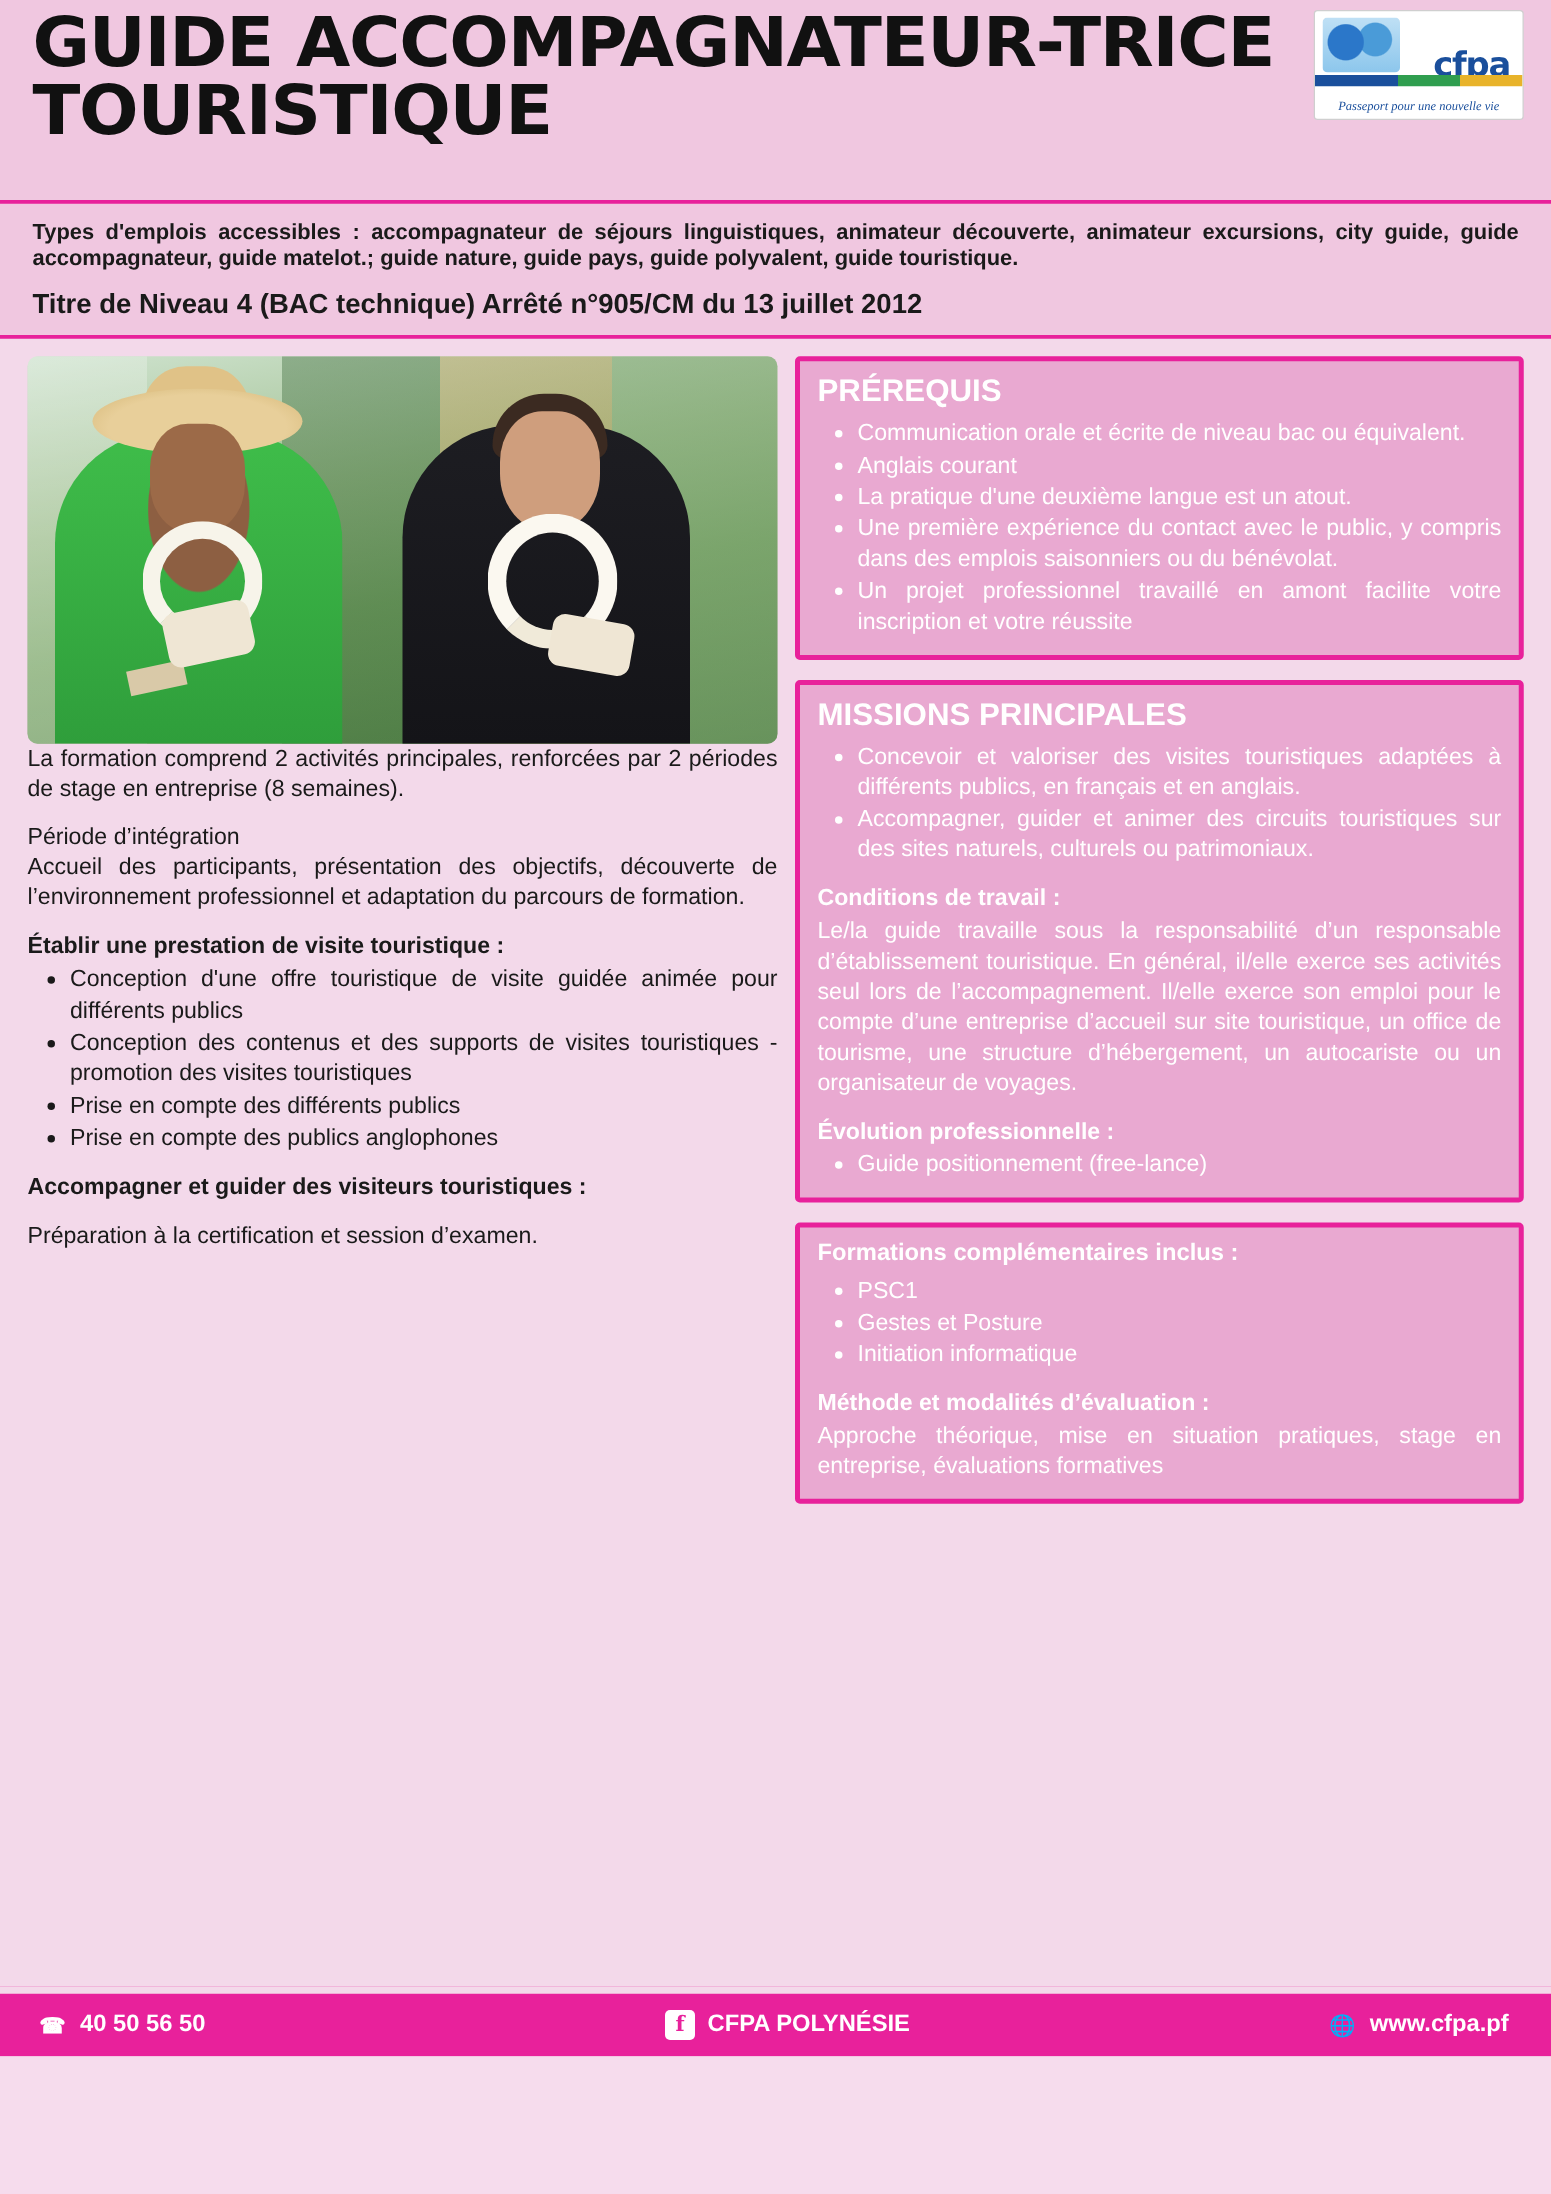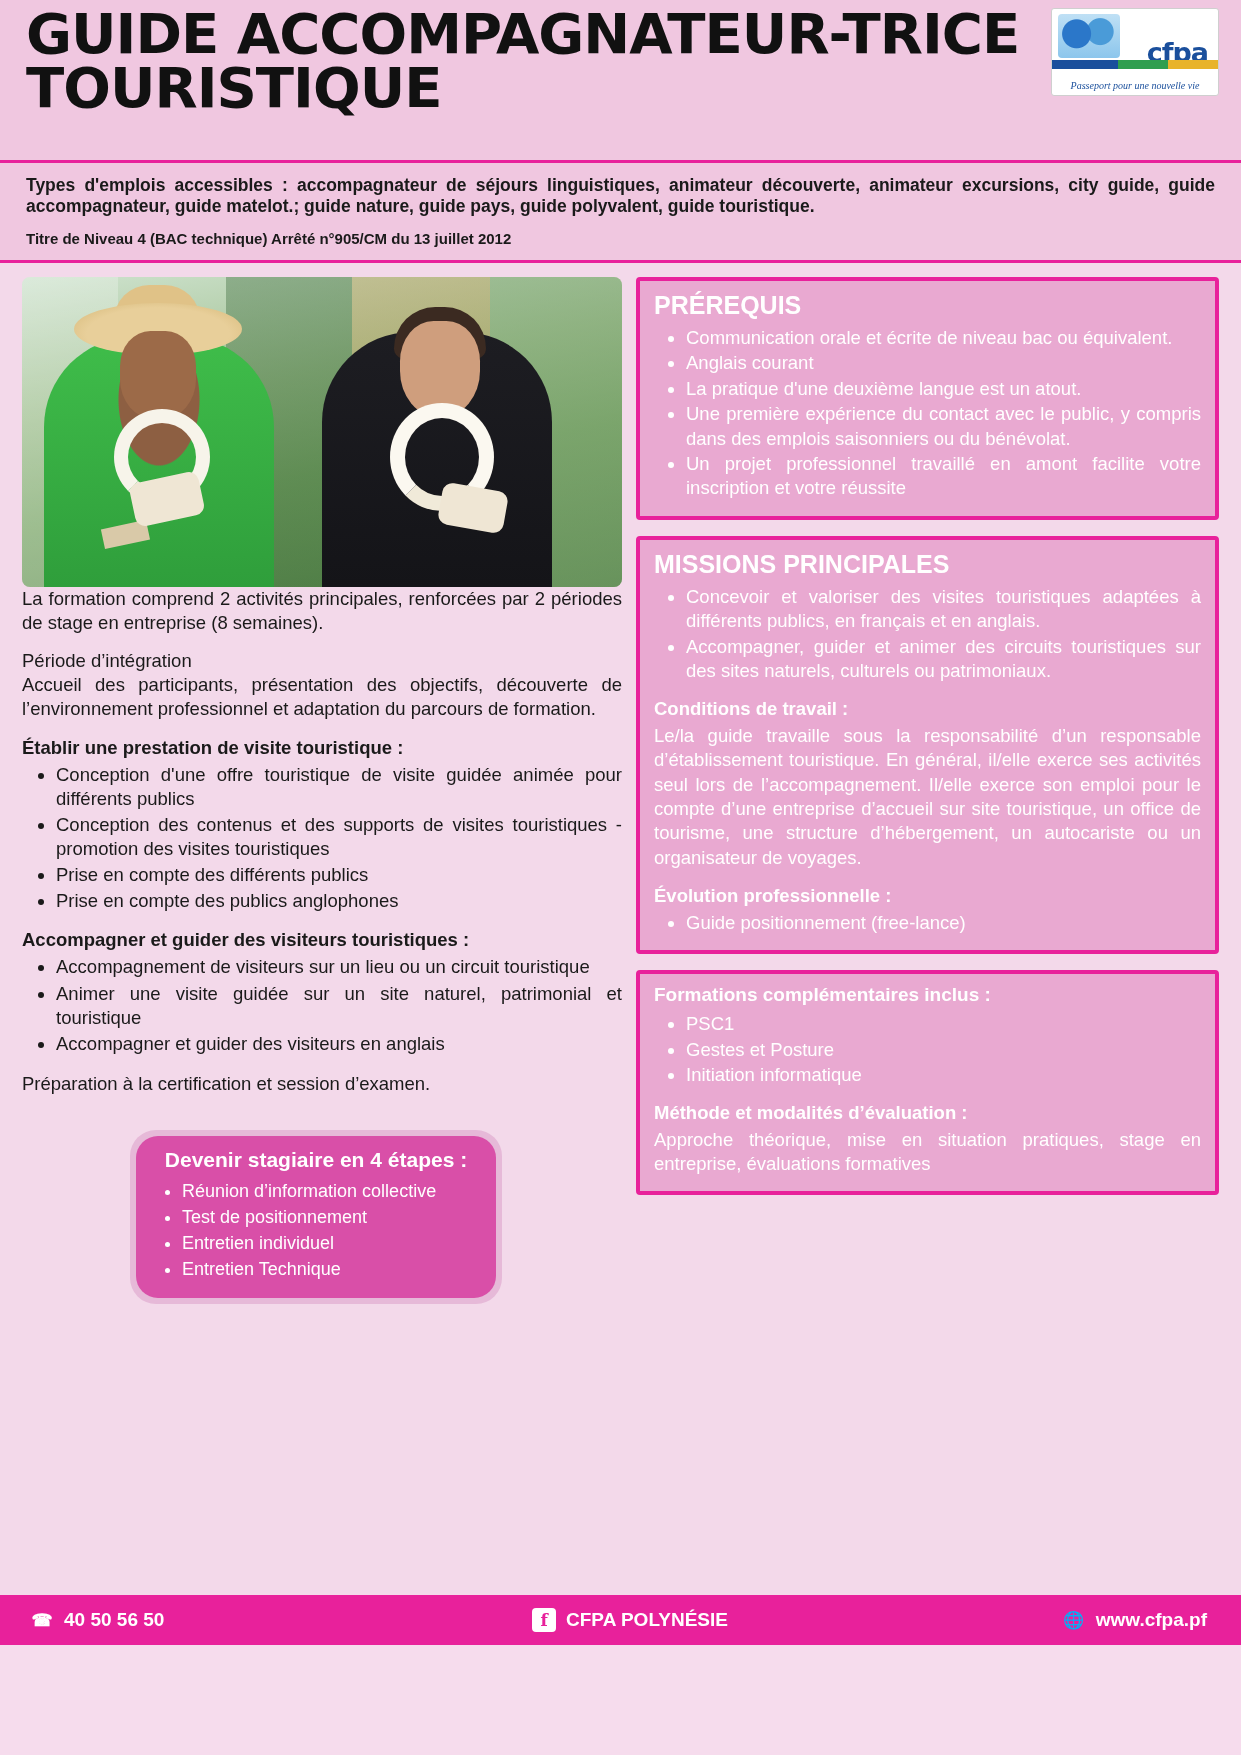--- a/index.html
+++ b/index.html
@@ -91,21 +91,21 @@
   .subband p {
     margin: 0;
     font-size: 17.5px;
     font-weight: bold;
     color: #1a1a1a;
     line-height: 1.18;
     text-align: justify;
   }
   .subband .diploma {
     margin-top: 14px;
-    font-size: 15px;
+    font-size: 22px;
   }
 
   
   .body-area {
     display: flex;
     gap: 14px;
     padding: 14px 22px 0 22px;
   }
   .col-left { width: 600px; flex: 0 0 600px; }
   .col-right { width: 583px; flex: 0 0 583px; }
@@ -371,39 +371,23 @@
 
       <p class="lhead">Établir une prestation de visite touristique :</p>
       <ul class="llist">
         <li>Conception d'une offre touristique de visite guidée animée pour différents publics</li>
         <li>Conception des contenus et des supports de visites touristiques - promotion des visites touristiques</li>
         <li>Prise en compte des différents publics</li>
         <li>Prise en compte des publics anglophones</li>
       </ul>
 
       <p class="lhead">Accompagner et guider des visiteurs touristiques :</p>
-      <ul class="llist">
-        <li>Accompagnement de visiteurs sur un lieu ou un circuit touristique</li>
-        <li>Animer une visite guidée sur un site naturel, patrimonial et touristique</li>
-        <li>Accompagner et guider des visiteurs en anglais</li>
-      </ul>
 
       <p class="ltext nojust" style="margin-top:16px;">Préparation à la certification et session d’examen.</p>
 
-      <div class="steps-outer">
-        <div class="steps">
-          <h4>Devenir stagiaire en 4 étapes :</h4>
-          <ul>
-            <li>Réunion d’information collective</li>
-            <li>Test de positionnement</li>
-            <li>Entretien individuel</li>
-            <li>Entretien Technique</li>
-          </ul>
-        </div>
-      </div>
 
     </div>
 
     <div class="col-right">
 
       <div class="rbox">
         <h3>PRÉREQUIS</h3>
         <ul>
           <li>Communication orale et écrite de niveau bac ou équivalent.</li>
           <li>Anglais courant</li>

